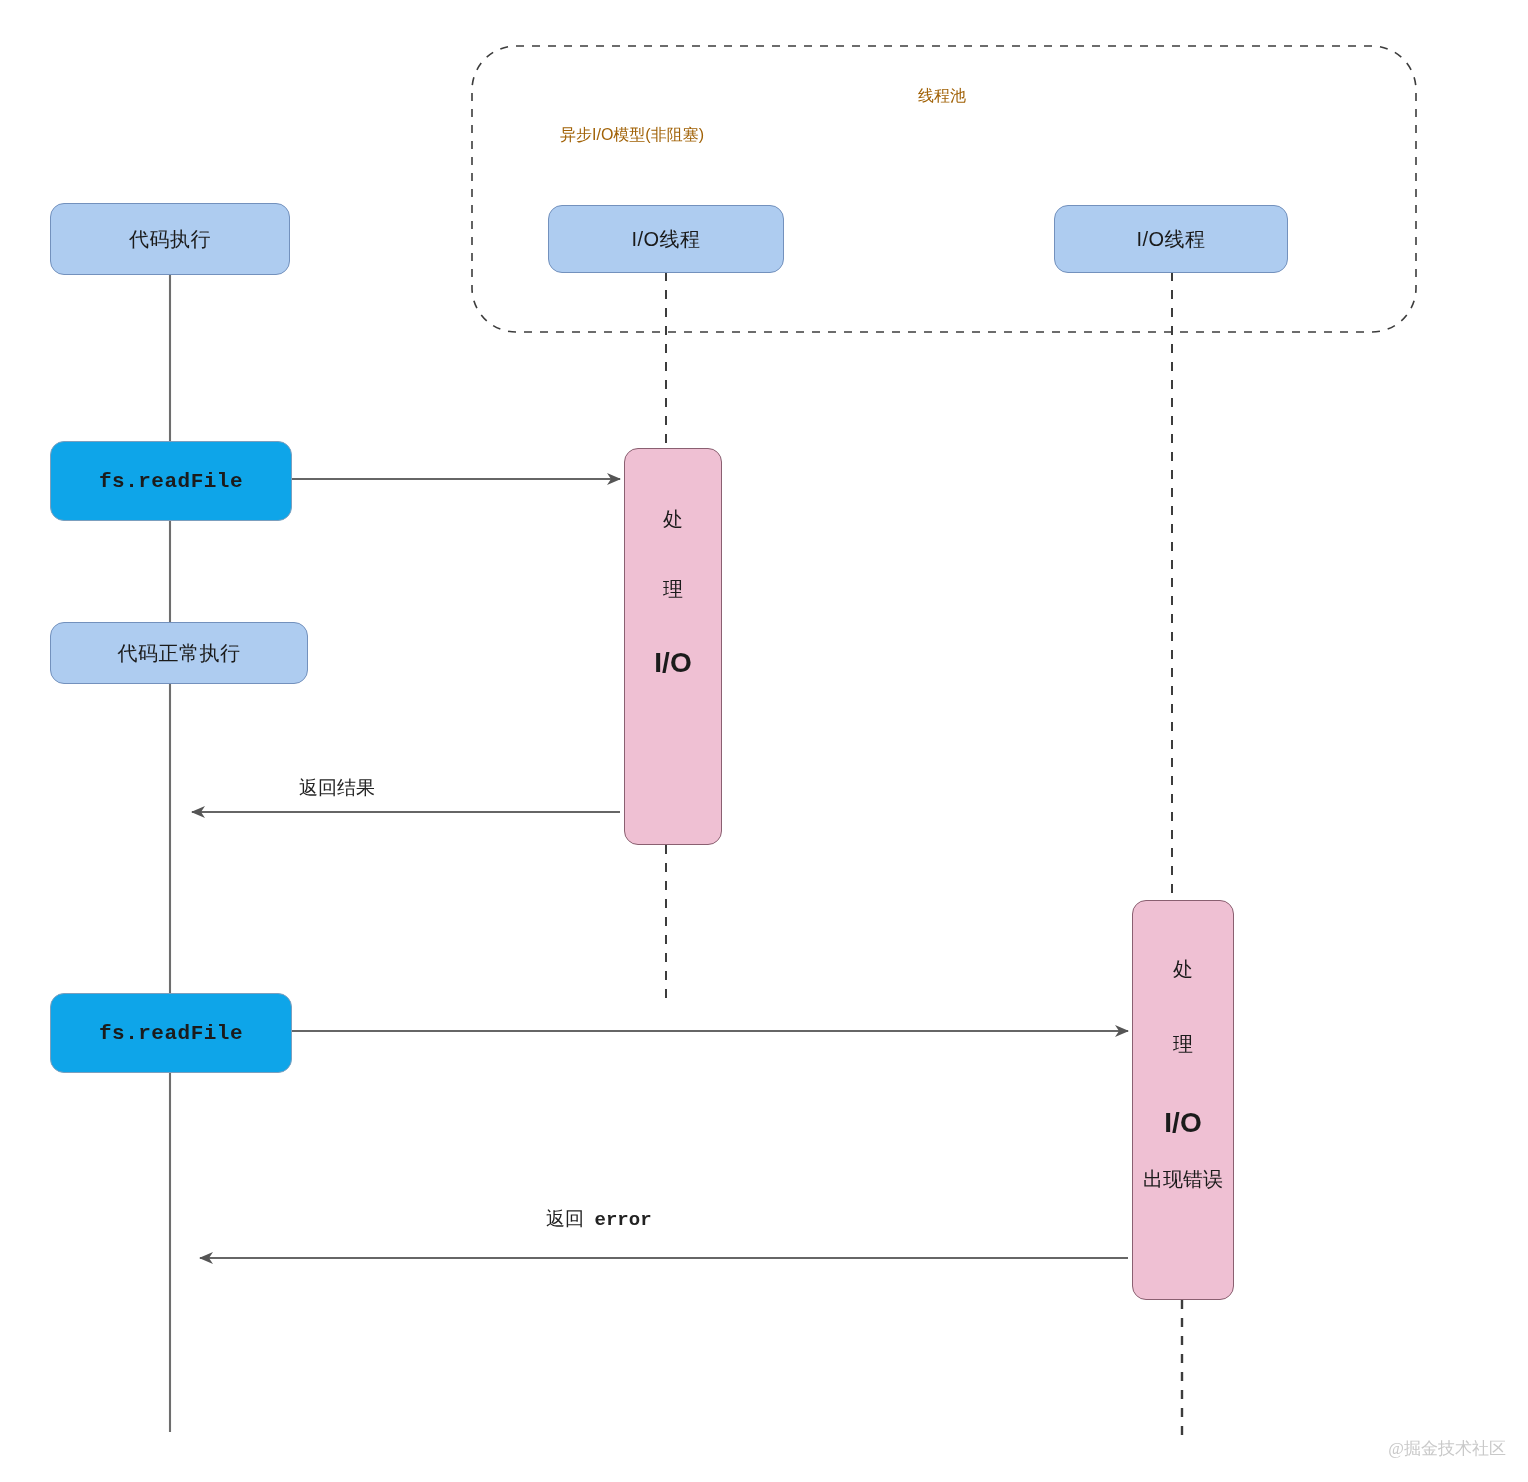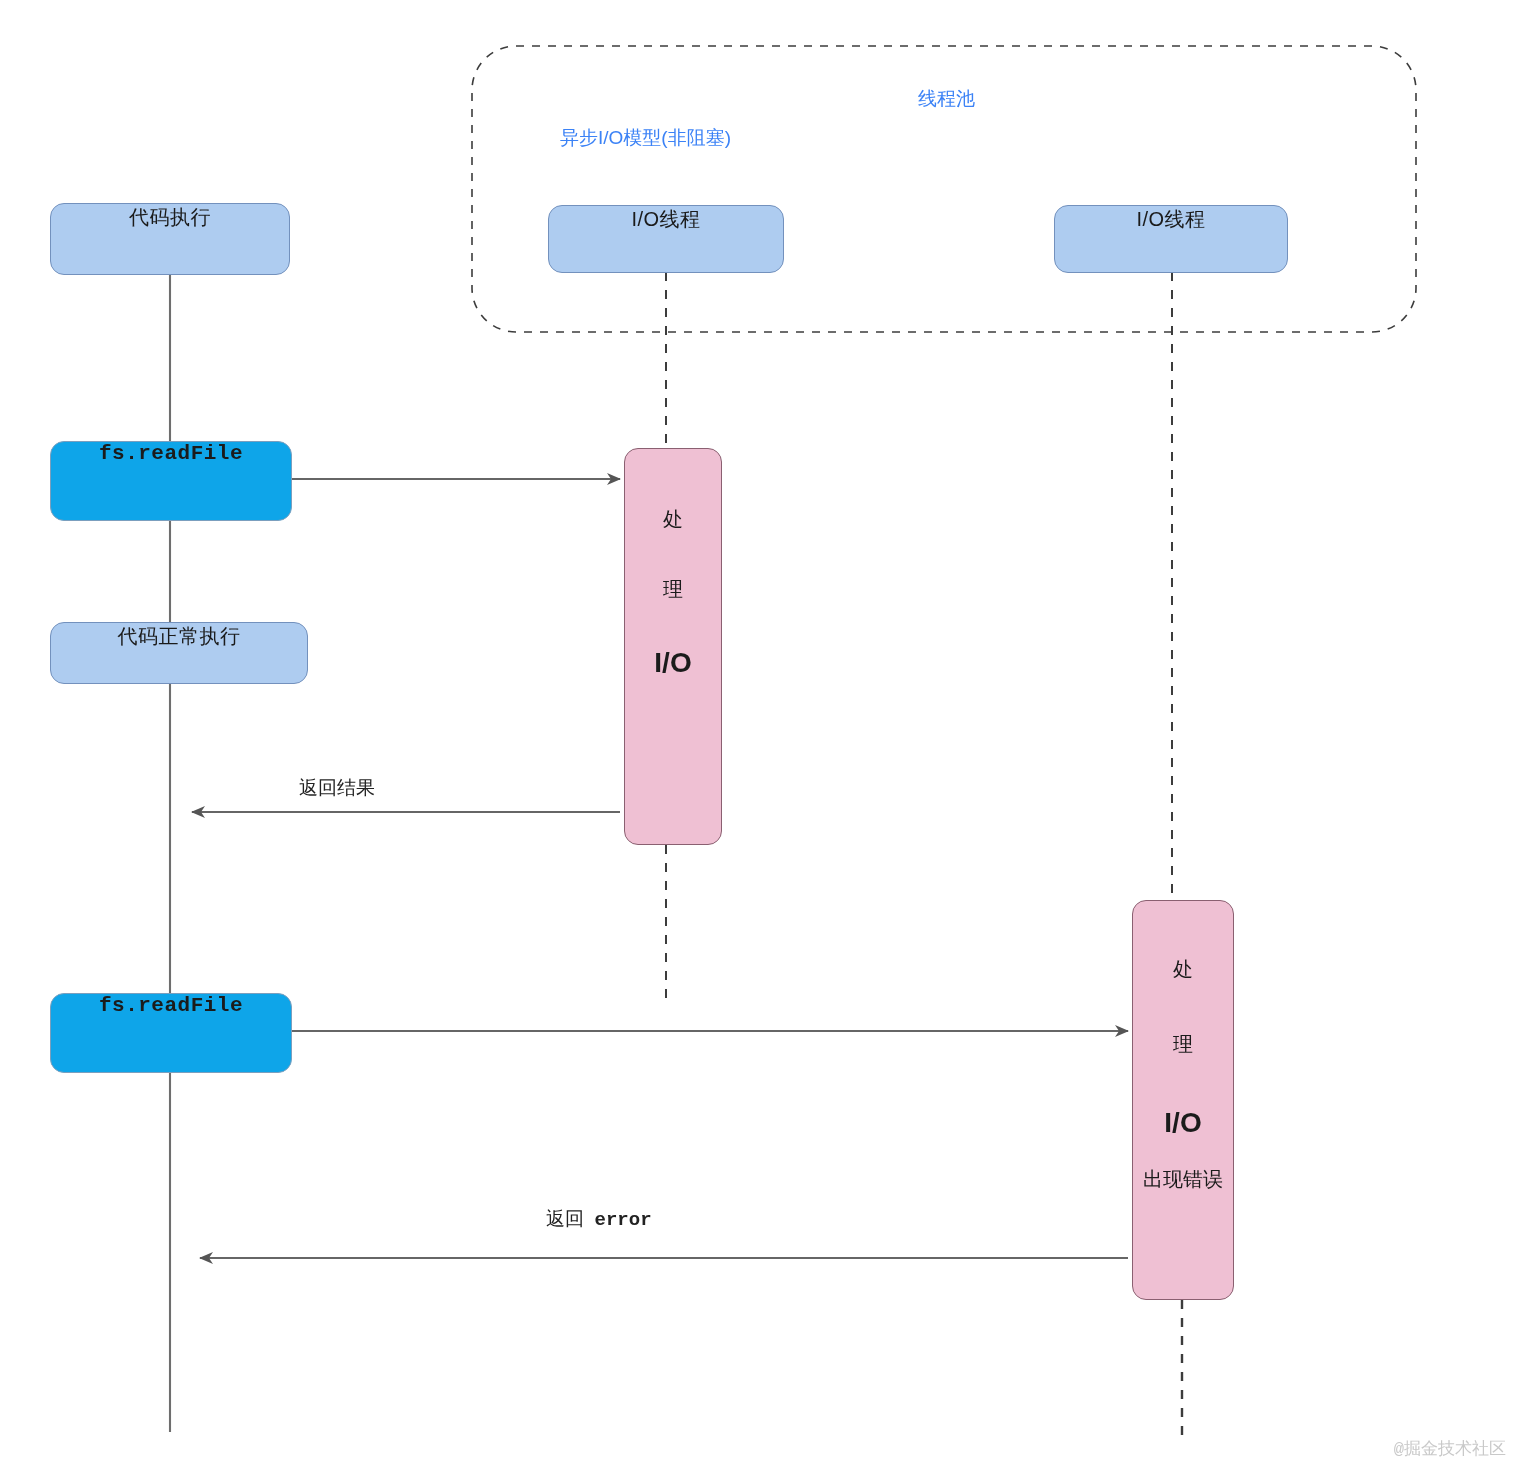--- a/index.html
+++ b/index.html
@@ -23,21 +23,21 @@
     top: 0;
     width: 1528px;
     height: 1482px;
   }
   .node {
     position: absolute;
     box-sizing: border-box;
     border: 1.3px solid #6b7f9e;
     border-radius: 14px;
     display: flex;
-    align-items: flex-start;
+    align-items: center;
     justify-content: center;
     text-align: center;
     color: #1b1b1b;
   }
   .node.blue {
     background: #aeccf0;
     border-color: #7391bd;
   }
   .node.green {
     background: #0ea5e9;
@@ -73,43 +73,43 @@
   }
   .vstack .io {
     font-family: Liberation Sans, sans-serif;
     font-size: 28px;
     font-weight: 700;
     line-height: 1;
   }
   .floating-text {
     position: absolute;
     font-family: "Liberation Sans", "DejaVu Sans", sans-serif;
-    font-size: 19px;
-    color: #3b82f6;
+    font-size: 16px;
+    color: #a16207;
     white-space: nowrap;
   }
   .edge-label {
     position: absolute;
     font-family: "Liberation Sans", "DejaVu Sans", sans-serif;
     font-size: 19px;
     color: #222;
     white-space: nowrap;
   }
   .edge-label.mono-mix {
     font-family: "Liberation Sans", "DejaVu Sans", sans-serif;
   }
   .edge-label .mono {
     font-family: "Liberation Mono", "DejaVu Sans Mono", monospace;
     font-weight: 700;
   }
   .watermark {
     position: absolute;
     right: 22px;
     bottom: 22px;
-    font-family: Liberation Mono, monospace;
+    font-family: Liberation Serif, serif;
     font-size: 17px;
     color: #c9c9c9;
     white-space: nowrap;
   }
 </style>
 </head>
 <body>
 
 <div id="stage">
 

